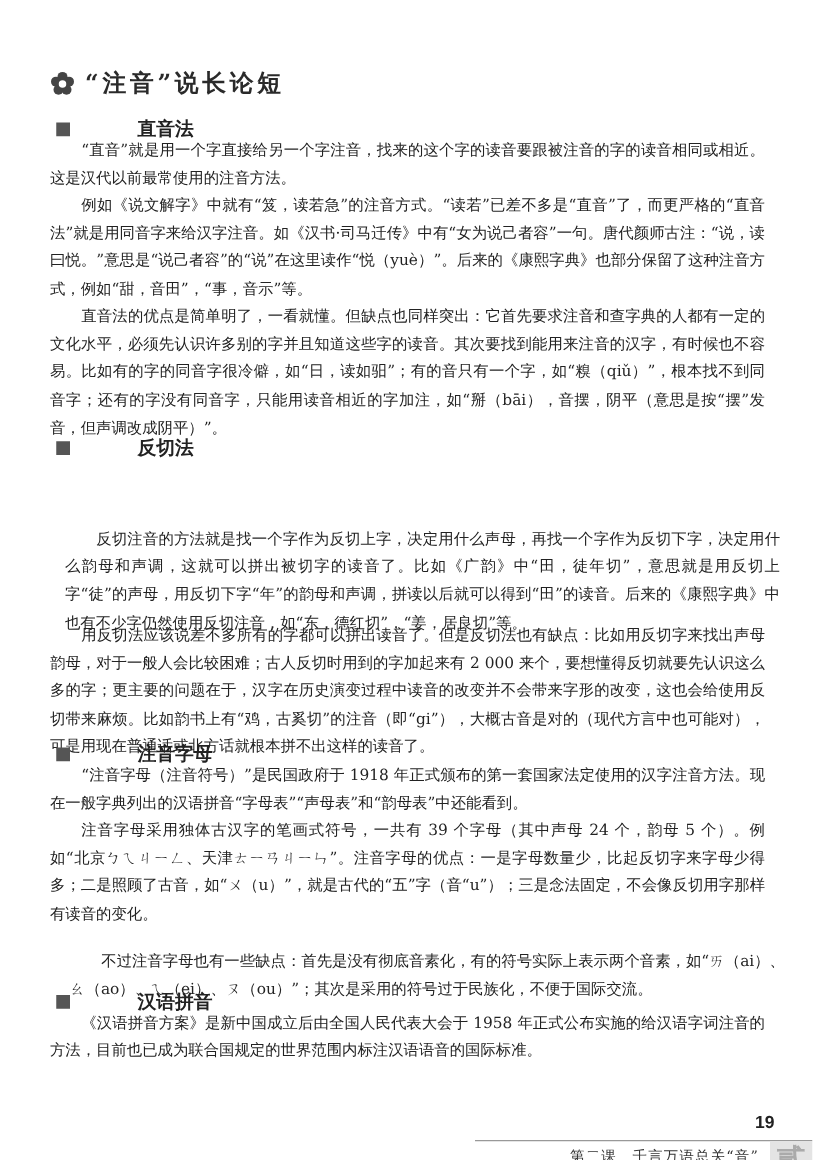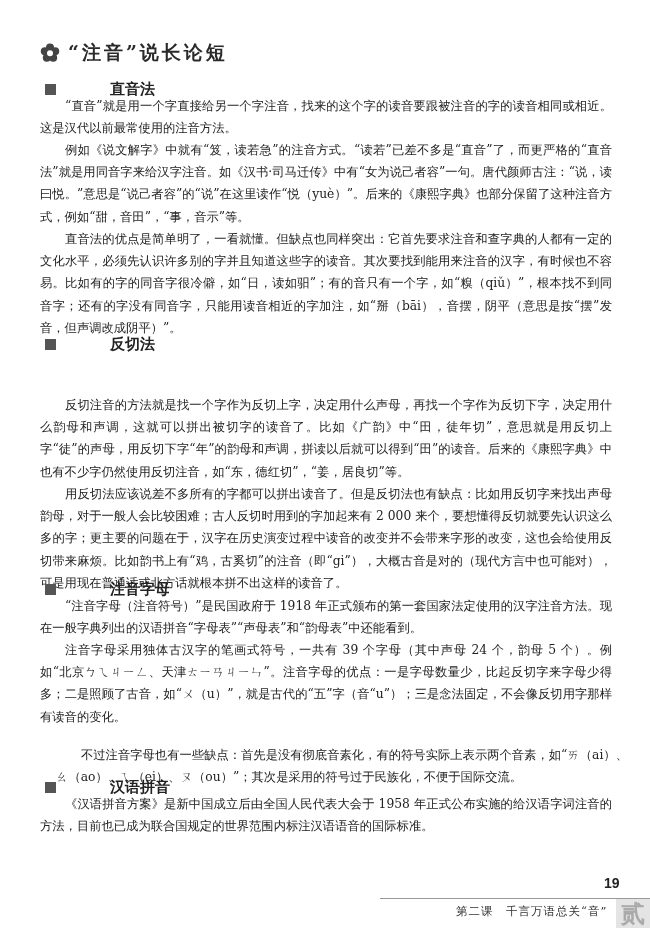--- a/index.html
+++ b/index.html
@@ -1,21 +1,21 @@
 <!DOCTYPE html>
 <html><head>
   <meta charset="utf-8">
   <style>
     html, body { margin: 0; padding: 0; background: #ffffff; }
     body {
       width: 650px; height: 928px; position: relative; overflow: hidden;
       font-family: "DejaVu Serif", "Liberation Serif", serif;
       color: #1e1e1e;
     }
-    .page { position: absolute; left: 0; top: 0; width: 650px; height: 786px; }
+    .page { position: absolute; left: 0; top: 14px; width: 650px; height: 786px; }
     .title {
       position: absolute; left: 40px; top: 40px;
       display: flex; align-items: center;
       font-size: 19px; font-weight: bold; letter-spacing: 3px; color: #2a2a2a;
     }
     .flower { width: 20px; height: 20px; margin-right: 8px; }
     .section-head {
       position: absolute; left: 45px;
       display: flex; align-items: center;
       font-family: "DejaVu Sans", "Liberation Sans", sans-serif;
@@ -67,21 +67,21 @@
     <span>直音法</span>
   </div>
   <p class="para" style="top:139px; margin:0;">例如《说文解字》中就有“笈，读若急”的注音方式。“读若”已差不多是“直音”了，而更严格的“直音法”就是用同音字来给汉字注音。如《汉书·司马迁传》中有“女为说己者容”一句。唐代颜师古注：“说，读曰悦。”意思是“说己者容”的“说”在这里读作“悦（yuè）”。后来的《康熙字典》也部分保留了这种注音方式，例如“甜，音田”，“事，音示”等。</p>
   <p class="para" style="top:95px; margin:0;">“直音”就是用一个字直接给另一个字注音，找来的这个字的读音要跟被注音的字的读音相同或相近。这是汉代以前最常使用的注音方法。</p>
   <p class="para" style="top:228px; margin:0;">直音法的优点是简单明了，一看就懂。但缺点也同样突出：它首先要求注音和查字典的人都有一定的文化水平，必须先认识许多别的字并且知道这些字的读音。其次要找到能用来注音的汉字，有时候也不容易。比如有的字的同音字很冷僻，如“日，读如驲”；有的音只有一个字，如“糗（qiǔ）”，根本找不到同音字；还有的字没有同音字，只能用读音相近的字加注，如“掰（bāi），音摆，阴平（意思是按“摆”发音，但声调改成阴平）”。</p>
 
   <div class="section-head" style="top:335px;align-items:center;">
     <span class="square"></span>
     <span>反切法</span>
   </div>
-  <p class="para" style="top:394px; margin:0;">反切注音的方法就是找一个字作为反切上字，决定用什么声母，再找一个字作为反切下字，决定用什么韵母和声调，这就可以拼出被切字的读音了。比如《广韵》中“田，徒年切”，意思就是用反切上字“徒”的声母，用反切下字“年”的韵母和声调，拼读以后就可以得到“田”的读音。后来的《康熙字典》中也有不少字仍然使用反切注音，如“东，德红切”，“姜，居良切”等。</p>
+  <p class="para" style="top:394px; margin:12px;">反切注音的方法就是找一个字作为反切上字，决定用什么声母，再找一个字作为反切下字，决定用什么韵母和声调，这就可以拼出被切字的读音了。比如《广韵》中“田，徒年切”，意思就是用反切上字“徒”的声母，用反切下字“年”的韵母和声调，拼读以后就可以得到“田”的读音。后来的《康熙字典》中也有不少字仍然使用反切注音，如“东，德红切”，“姜，居良切”等。</p>
   <p class="para" style="top:483px; margin:0;">用反切法应该说差不多所有的字都可以拼出读音了。但是反切法也有缺点：比如用反切字来找出声母韵母，对于一般人会比较困难；古人反切时用到的字加起来有 2 000 来个，要想懂得反切就要先认识这么多的字；更主要的问题在于，汉字在历史演变过程中读音的改变并不会带来字形的改变，这也会给使用反切带来麻烦。比如韵书上有“鸡，古奚切”的注音（即“gi”），大概古音是对的（现代方言中也可能对），可是用现在普通话或北方话就根本拼不出这样的读音了。</p>
 
   <div class="section-head" style="top:580px;">
     <span class="square"></span>
     <span>注音字母</span>
   </div>
   <p class="para" style="top:595px; margin:0;">“注音字母（注音符号）”是民国政府于 1918 年正式颁布的第一套国家法定使用的汉字注音方法。现在一般字典列出的汉语拼音“字母表”“声母表”和“韵母表”中还能看到。</p>
   <p class="para" style="top:639px; margin:0;">注音字母采用独体古汉字的笔画式符号，一共有 39 个字母（其中声母 24 个，韵母 5 个）。例如“北京ㄅㄟㄐㄧㄥ、天津ㄊㄧㄢㄐㄧㄣ”。注音字母的优点：一是字母数量少，比起反切字来字母少得多；二是照顾了古音，如“ㄨ（u）”，就是古代的“五”字（音“u”）；三是念法固定，不会像反切用字那样有读音的变化。</p>
   <p class="para" style="top:728px; margin:16px;">不过注音字母也有一些缺点：首先是没有彻底音素化，有的符号实际上表示两个音素，如“ㄞ（ai）、ㄠ（ao）、ㄟ（ei）、ㄡ（ou）”；其次是采用的符号过于民族化，不便于国际交流。</p>
 

